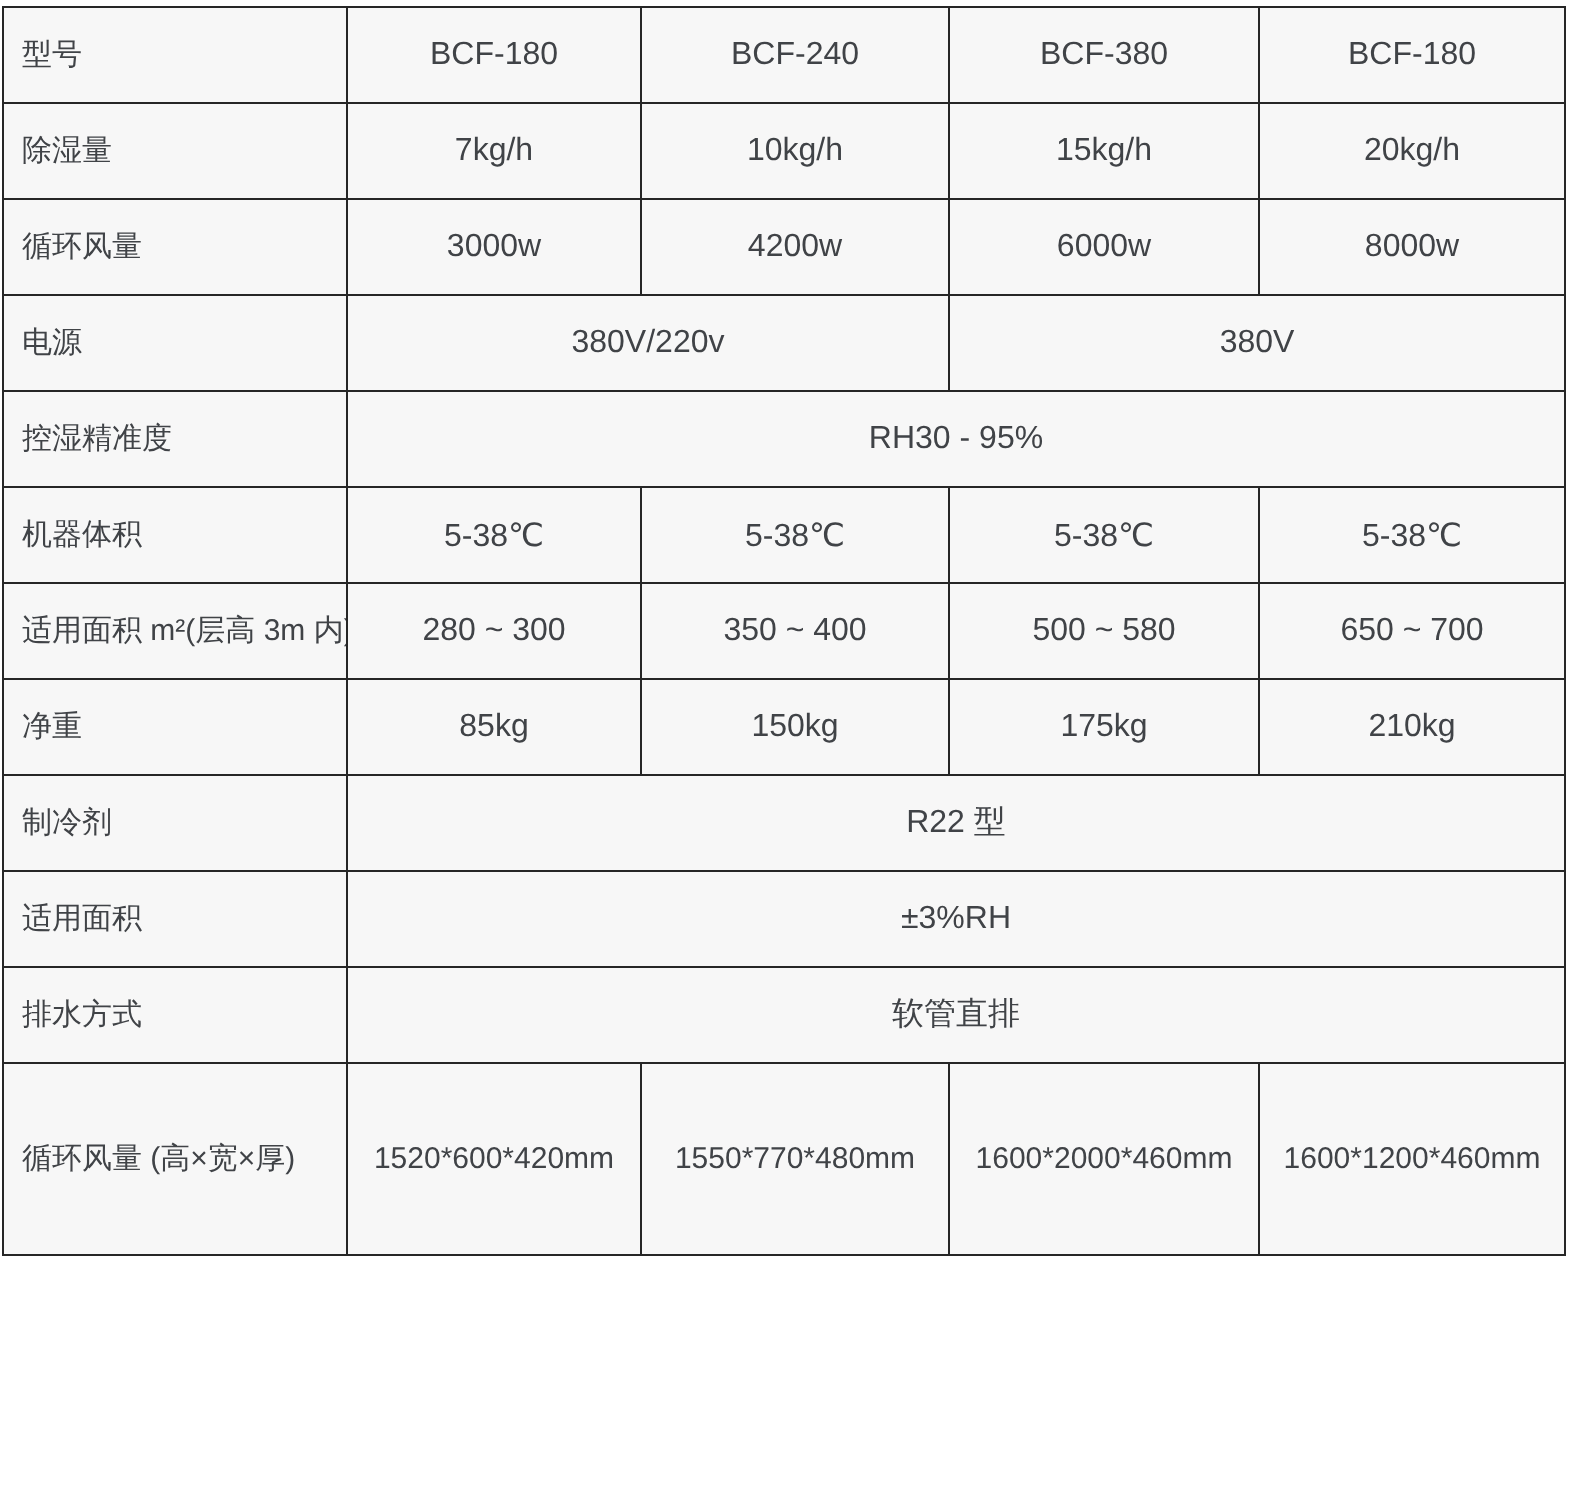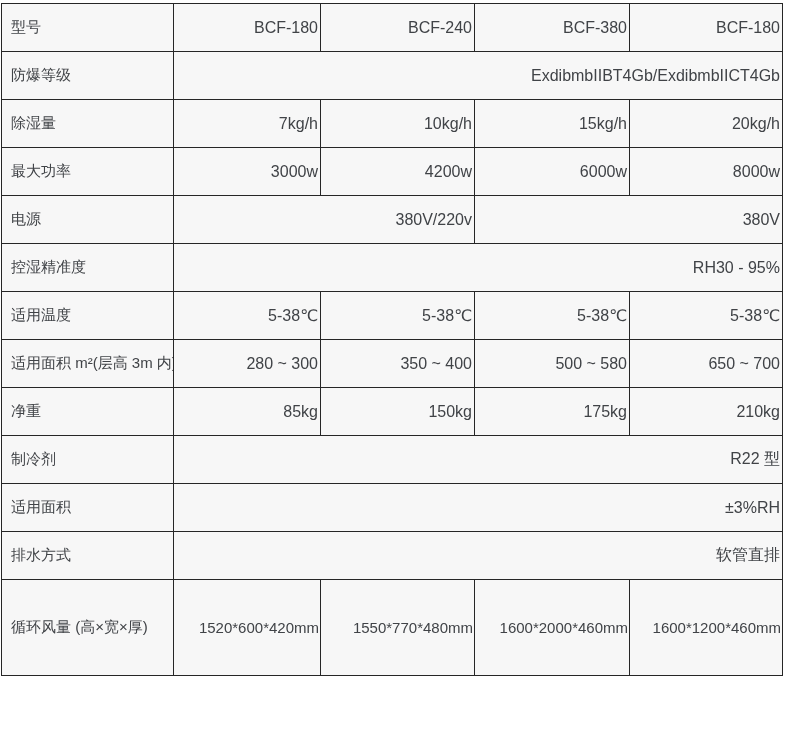--- a/index.html
+++ b/index.html
@@ -25,21 +25,21 @@
     height: 47px;
     overflow: hidden;
     white-space: nowrap;
   }
   table.spec td.label {
     text-align: left;
     padding: 0 4px 0 9px;
     font-size: 15px;
   }
   table.spec td.value {
-    text-align: right;
+    text-align: center;
     padding: 0 2px;
     font-size: 16px;
   }
   table.spec tr.tall td {
     height: 95px;
   }
   table.spec tr.tall td.value {
     font-size: 15px;
     padding: 0 1px;
   }
@@ -58,48 +58,44 @@
     </colgroup>
     <tbody id="spec-table-body">
         <tr>
           <td class="label">型号</td>
           <td class="value" colspan="1">BCF-180</td>
           <td class="value" colspan="1">BCF-240</td>
           <td class="value" colspan="1">BCF-380</td>
           <td class="value" colspan="1">BCF-180</td>
         </tr>
         <tr>
-          <td class="label">防爆等级</td>
-          <td class="value" colspan="4">ExdibmbIIBT4Gb/ExdibmbIICT4Gb</td>
-        </tr>
-        <tr>
           <td class="label">除湿量</td>
           <td class="value" colspan="1">7kg/h</td>
           <td class="value" colspan="1">10kg/h</td>
           <td class="value" colspan="1">15kg/h</td>
           <td class="value" colspan="1">20kg/h</td>
         </tr>
         <tr>
-          <td class="label">最大功率</td>
+          <td class="label">循环风量</td>
           <td class="value" colspan="1">3000w</td>
           <td class="value" colspan="1">4200w</td>
           <td class="value" colspan="1">6000w</td>
           <td class="value" colspan="1">8000w</td>
         </tr>
         <tr>
           <td class="label">电源</td>
           <td class="value" colspan="2">380V/220v</td>
           <td class="value" colspan="2">380V</td>
         </tr>
         <tr>
           <td class="label">控湿精准度</td>
           <td class="value" colspan="4">RH30 - 95%</td>
         </tr>
         <tr>
-          <td class="label">适用温度</td>
+          <td class="label">机器体积</td>
           <td class="value" colspan="1">5-38℃</td>
           <td class="value" colspan="1">5-38℃</td>
           <td class="value" colspan="1">5-38℃</td>
           <td class="value" colspan="1">5-38℃</td>
         </tr>
         <tr>
           <td class="label">适用面积 m²(层高 3m 内)</td>
           <td class="value" colspan="1">280 ~ 300</td>
           <td class="value" colspan="1">350 ~ 400</td>
           <td class="value" colspan="1">500 ~ 580</td>

